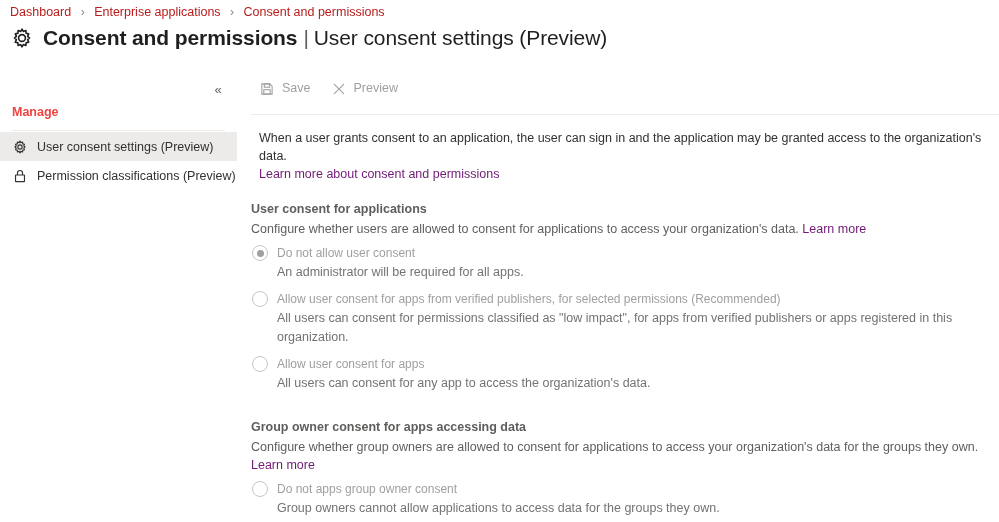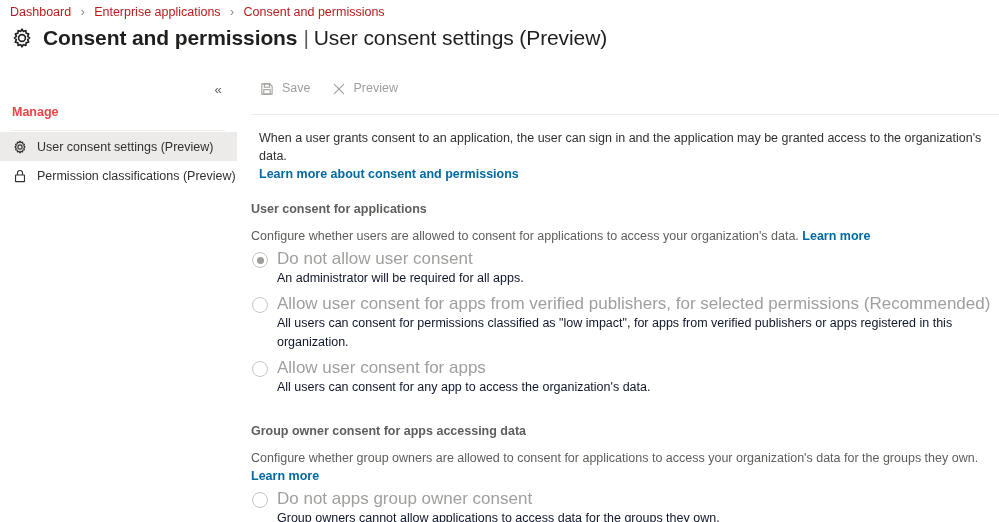--- a/index.html
+++ b/index.html
@@ -159,40 +159,39 @@
     width: 740px;
   }
 
   .intro {
     font-size: 12.5px;
     line-height: 18px;
     color: #323130;
     margin: 8px;
   }
   .lnk {
-    color: #0369a1;
+    color: #701a75;
     text-decoration: none;
     cursor: pointer;
-    font-weight: bold;
   }
 
   .section { margin-top: 19px; }
   .section.second { margin-top: 28px; }
 
   .section-head {
     font-size: 12.5px;
     font-weight: bold;
     color: #605e5c;
     margin: 0 0 3px 0;
   }
   .section-desc {
     font-size: 12.5px;
     line-height: 18px;
     color: #605e5c;
-    margin: 11px 0 5px 0;
+    margin: 4px 0 5px 0;
     max-width: 730px;
   }
 
   .radio-row {
     display: flex;
     align-items: flex-start;
     margin-top: 8px;
     cursor: default;
   }
   .radio-row:first-of-type { margin-top: 4px; }
@@ -209,28 +208,28 @@
     content: "";
     position: absolute;
     left: 50%; top: 50%;
     width: 7px; height: 7px;
     margin: -3.5px 0 0 -3.5px;
     border-radius: 50%;
     background: #a19f9d;
   }
   .radio-texts { flex: 1 1 auto; min-width: 0; }
   .radio-label {
-    font-size: 17px;
+    font-size: 12px;
     line-height: 18px;
     color: #a19f9d;
   }
   .radio-desc {
     font-size: 12.5px;
     line-height: 18px;
-    color: #0f172a;
+    color: #737373;
   }
 </style>
 </head>
 <body>
 
 <nav class="breadcrumb">
   <a class="crumb">Dashboard</a>
   <span class="crumb-sep">›</span>
   <a class="crumb">Enterprise applications</a>
   <span class="crumb-sep">›</span>

